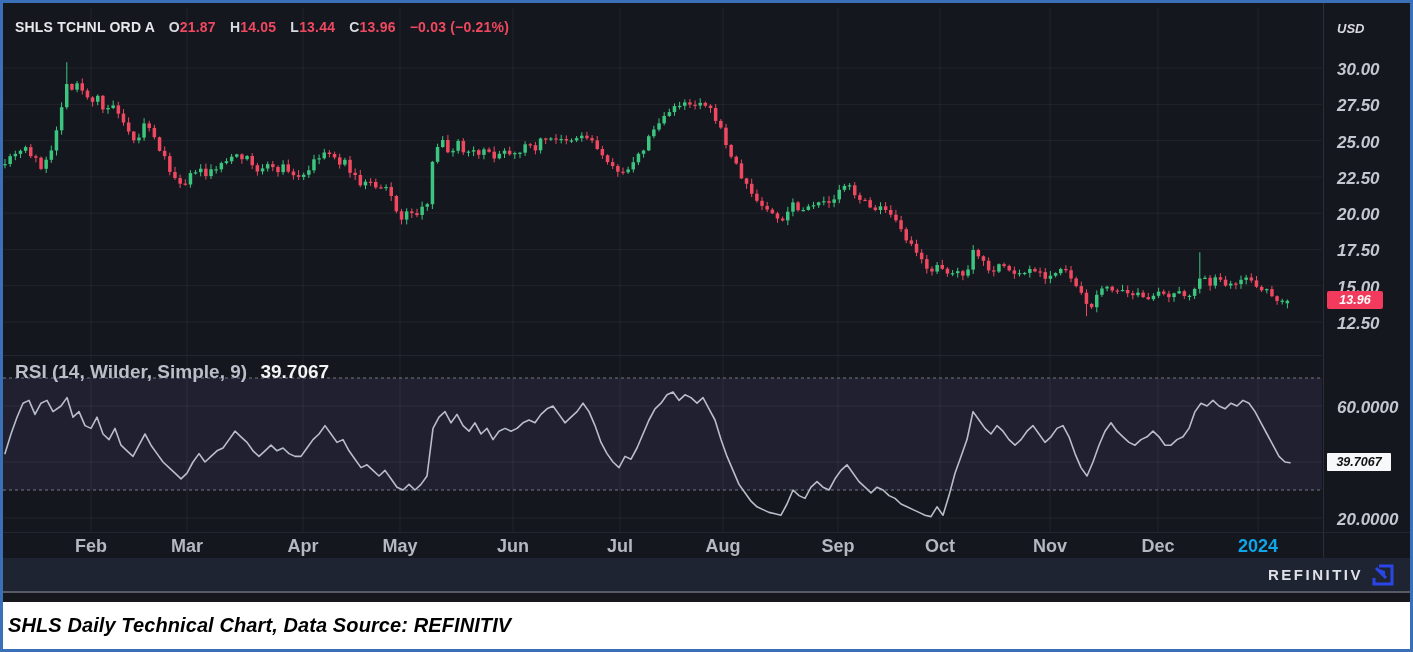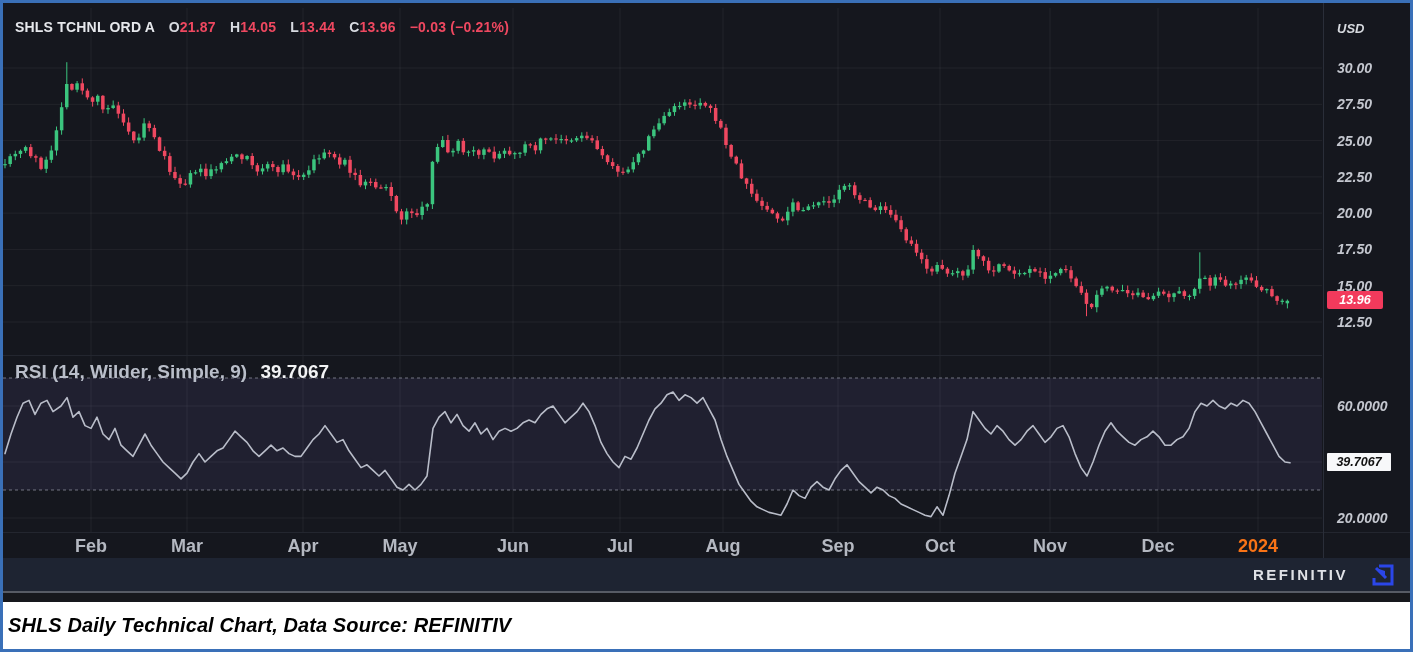--- a/index.html
+++ b/index.html
@@ -15,35 +15,35 @@
   .legend .val{color:#ef4860;}
   .legend .chg{color:#ef4860;margin-left:10px;}
   
   .rsi-legend{position:absolute;left:12px;top:358px;font-size:19px;color:#b9bec9;
               font-weight:600;white-space:nowrap;z-index:5;}
   .rsi-legend .rsi-val{color:#f2f3f5;margin-left:8px;font-weight:700;}
   
   .axis-col{position:absolute;left:1320px;top:0;width:67px;height:555px;z-index:4;font-style:italic;}
   .axis-sep{position:absolute;left:0;top:0;width:1px;height:555px;background:#2a2e39;}
   .usd-label{position:absolute;left:14px;top:18px;font-size:13px;font-weight:700;color:#d6d9de;}
-  .tick{position:absolute;left:14px;font-size:14px;font-weight:600;color:#c4c7cf;}
+  .tick{position:absolute;left:14px;font-size:17px;font-weight:600;color:#c4c7cf;}
   .price-badge{position:absolute;left:4px;width:56px;text-align:center;background:#f23a5c;
                color:#fff;font-size:12.5px;font-weight:700;padding:2px 0;border-radius:2px;}
   .rsi-badge{position:absolute;left:4px;width:64px;text-align:center;background:#f7f8fa;
              color:#111;font-size:12.5px;font-weight:700;padding:2px 0;border-radius:1px;}
   
   .time-axis{position:absolute;left:0;top:531px;width:1320px;height:24px;z-index:3;}
   .month{position:absolute;top:0;transform:translateX(-50%);font-size:18px;font-weight:600;
          color:#b4b8c1;line-height:24px;}
-  .month.hl{color:#f97316;font-weight:700;}
+  .month.hl{color:#0ea5e9;font-weight:700;}
   
   .footer{position:absolute;left:0;top:555px;width:1407px;height:33px;background:#1e2432;z-index:6;}
   .footer-line{position:absolute;left:0;top:588px;width:1407px;height:2px;background:#575b65;z-index:6;}
   .footer-strip{position:absolute;left:0;top:590px;width:1407px;height:9px;background:#17181d;z-index:6;}
-  .brand{position:absolute;right:16px;top:0;height:33px;display:flex;align-items:center;gap:24px;}
+  .brand{position:absolute;right:16px;top:0;height:33px;display:flex;align-items:center;gap:9px;}
   .brand-text{color:#dfe1e6;font-size:15px;font-weight:700;letter-spacing:2.5px;}
   
   .caption-strip{position:relative;width:1407px;height:47px;background:#ffffff;
                  display:flex;align-items:center;}
   .caption-text{font-size:20px;font-weight:700;font-style:italic;color:#000;padding-left:5px;
                 letter-spacing:.1px;}
 </style>
 </head>
 <body>
 

